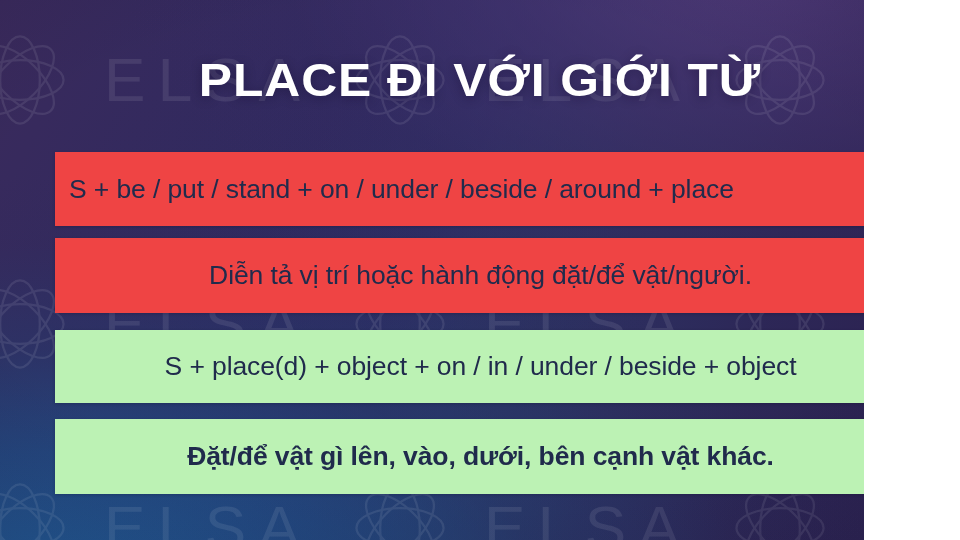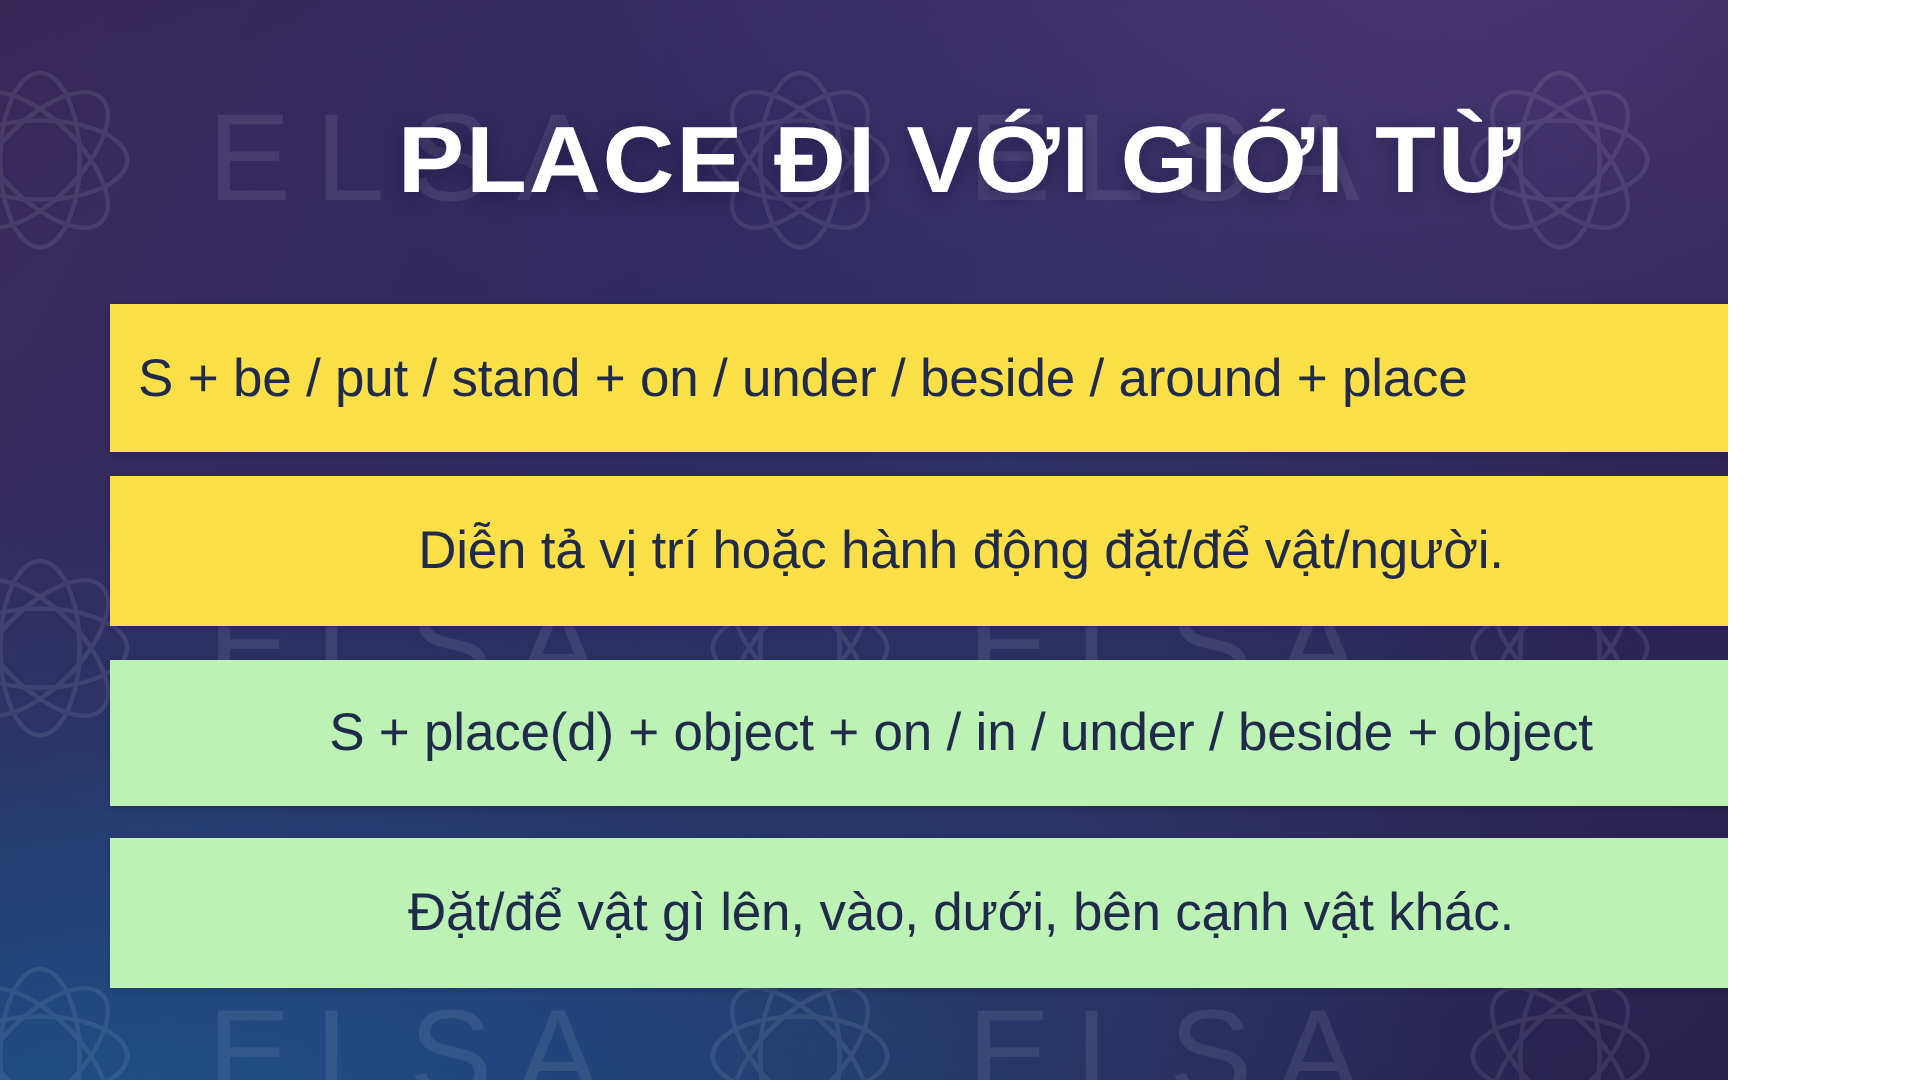--- a/index.html
+++ b/index.html
@@ -123,29 +123,29 @@
     align-items: center;
     box-sizing: border-box;
     color: #202b4c;
     font-family: "Liberation Sans", sans-serif;
     font-weight: 400;
     font-size: 26.5px;
     letter-spacing: -0.004em;
     line-height: 1.15;
     box-shadow: 0 1px 3px rgba(12,8,30,0.22);
   }
-  .box-cream { background: #fde047; }
+  .box-cream { background: #ef4444; }
   .box-green { background: #bcf2b4; }
   .box-left  { justify-content: flex-start; padding-left: 14px; }
   .box-center{ justify-content: center; padding: 0 16px; }
 
   #box-1 { top: 152px; height: 74px; }
   #box-2 { top: 238px; height: 75px; }
   #box-3 { top: 330px; height: 73px; }
-  #box-4 { top: 419px; height: 75px; }
+  #box-4 { top: 419px; height: 75px; font-weight: bold; }
 
   .box span { display: block; }
 </style>
 </head>
 <body>
 
 <div class="slide">
 
   <div class="bg-base"></div>
   <div class="bg-purple-right"></div>

